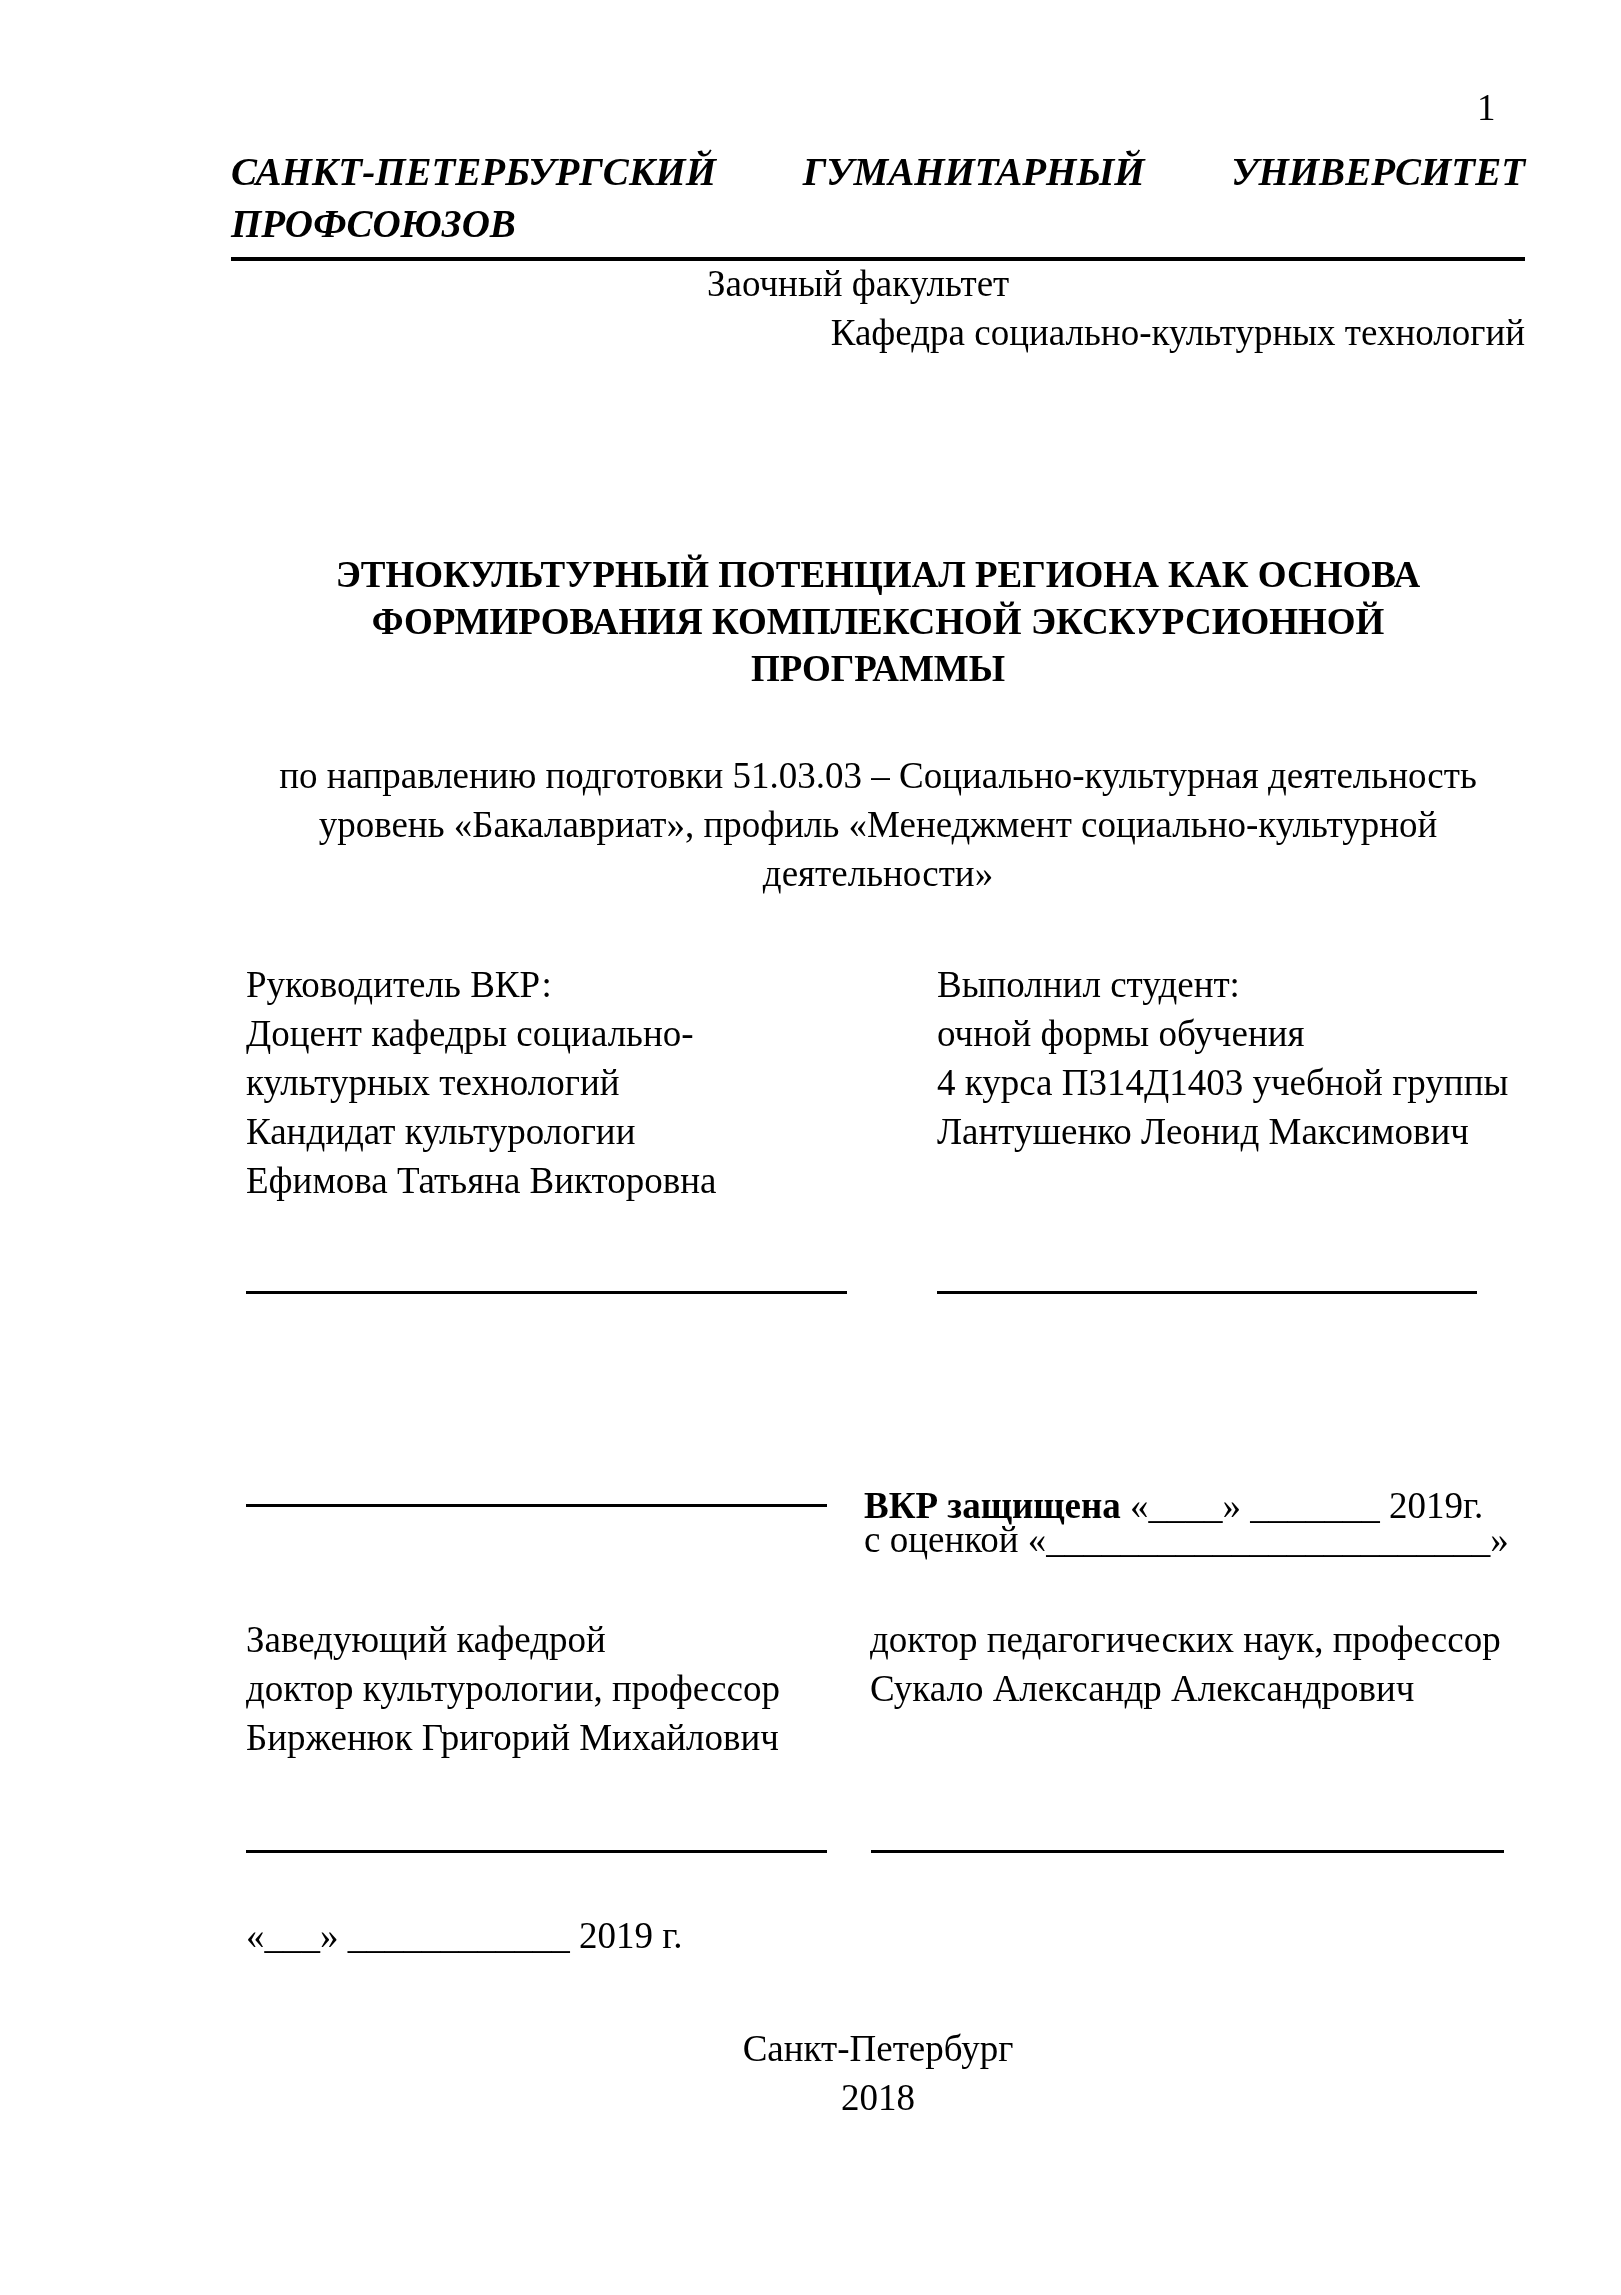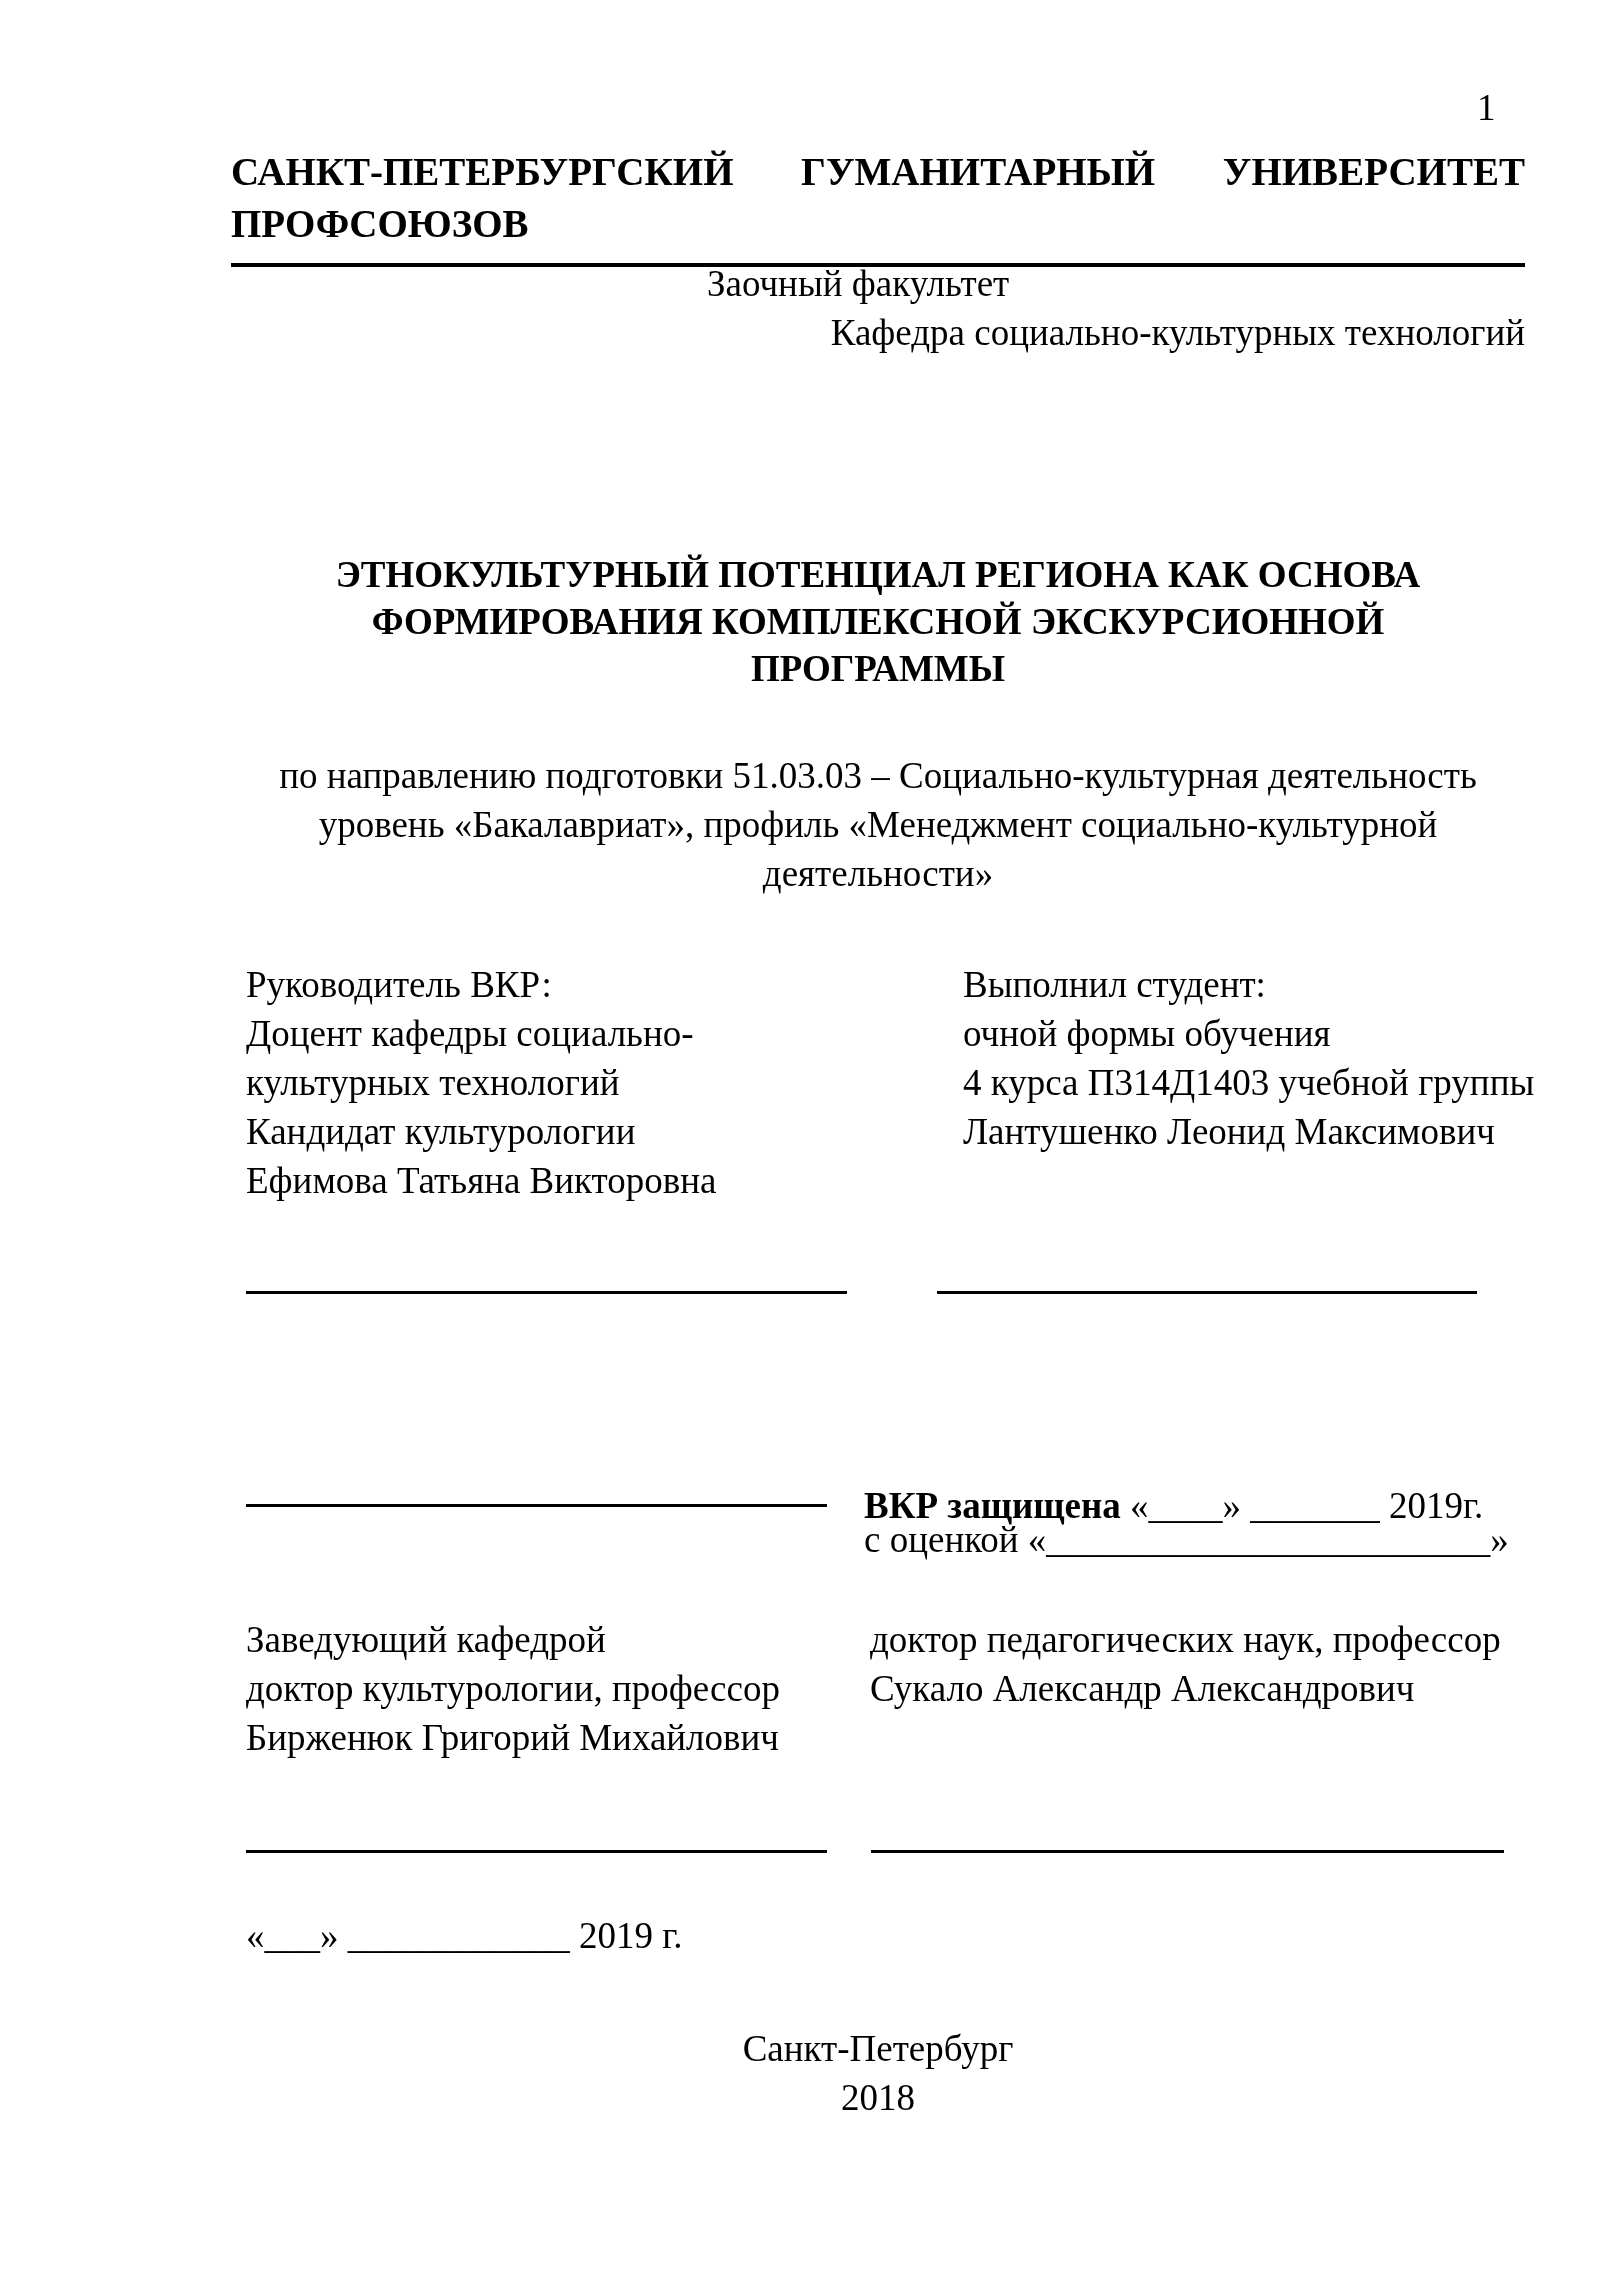--- a/index.html
+++ b/index.html
@@ -30,21 +30,22 @@
   }
 
   .uni-header {
     top: 146px;
     left: 231px;
     width: 1294px;
     font-size: 39px;
     line-height: 52px;
     font-weight: bold;
     border-bottom: 4.7px solid #000;
-    padding-bottom: 13px;
+    padding-bottom: 7px;
+    font-style: italic;
   }
   .uni-line1 {
     display: flex;
     justify-content: space-between;
   }
 
   .faculty-line { top: 259px; left: 707px; }
   .department-line { top: 308px; right: 97px; text-align: right; }
 
   .work-type {
@@ -58,21 +59,21 @@
     width: 1294px;
     line-height: 47px;
   }
   .program-block {
     top: 751px;
     left: 231px;
     width: 1294px;
   }
 
   .supervisor-col { top: 960px; left: 246px; }
-  .student-col   { top: 960px; left: 963px; }
+  .student-col   { top: 960px; left: 937px; }
 
   .sig-line {
     height: 0;
     border-bottom: 3.1px solid #000;
   }
   .sig-r1-left  { top: 1291px; left: 246px;  width: 601px; }
   .sig-r1-right { top: 1291px; left: 937px; width: 540px; }
   .sig-r2-left  { top: 1504px; left: 246px;  width: 581px; }
   .sig-r3-left  { top: 1850px; left: 246px;  width: 581px; }
   .sig-r3-right { top: 1850px; left: 871px; width: 633px; }

